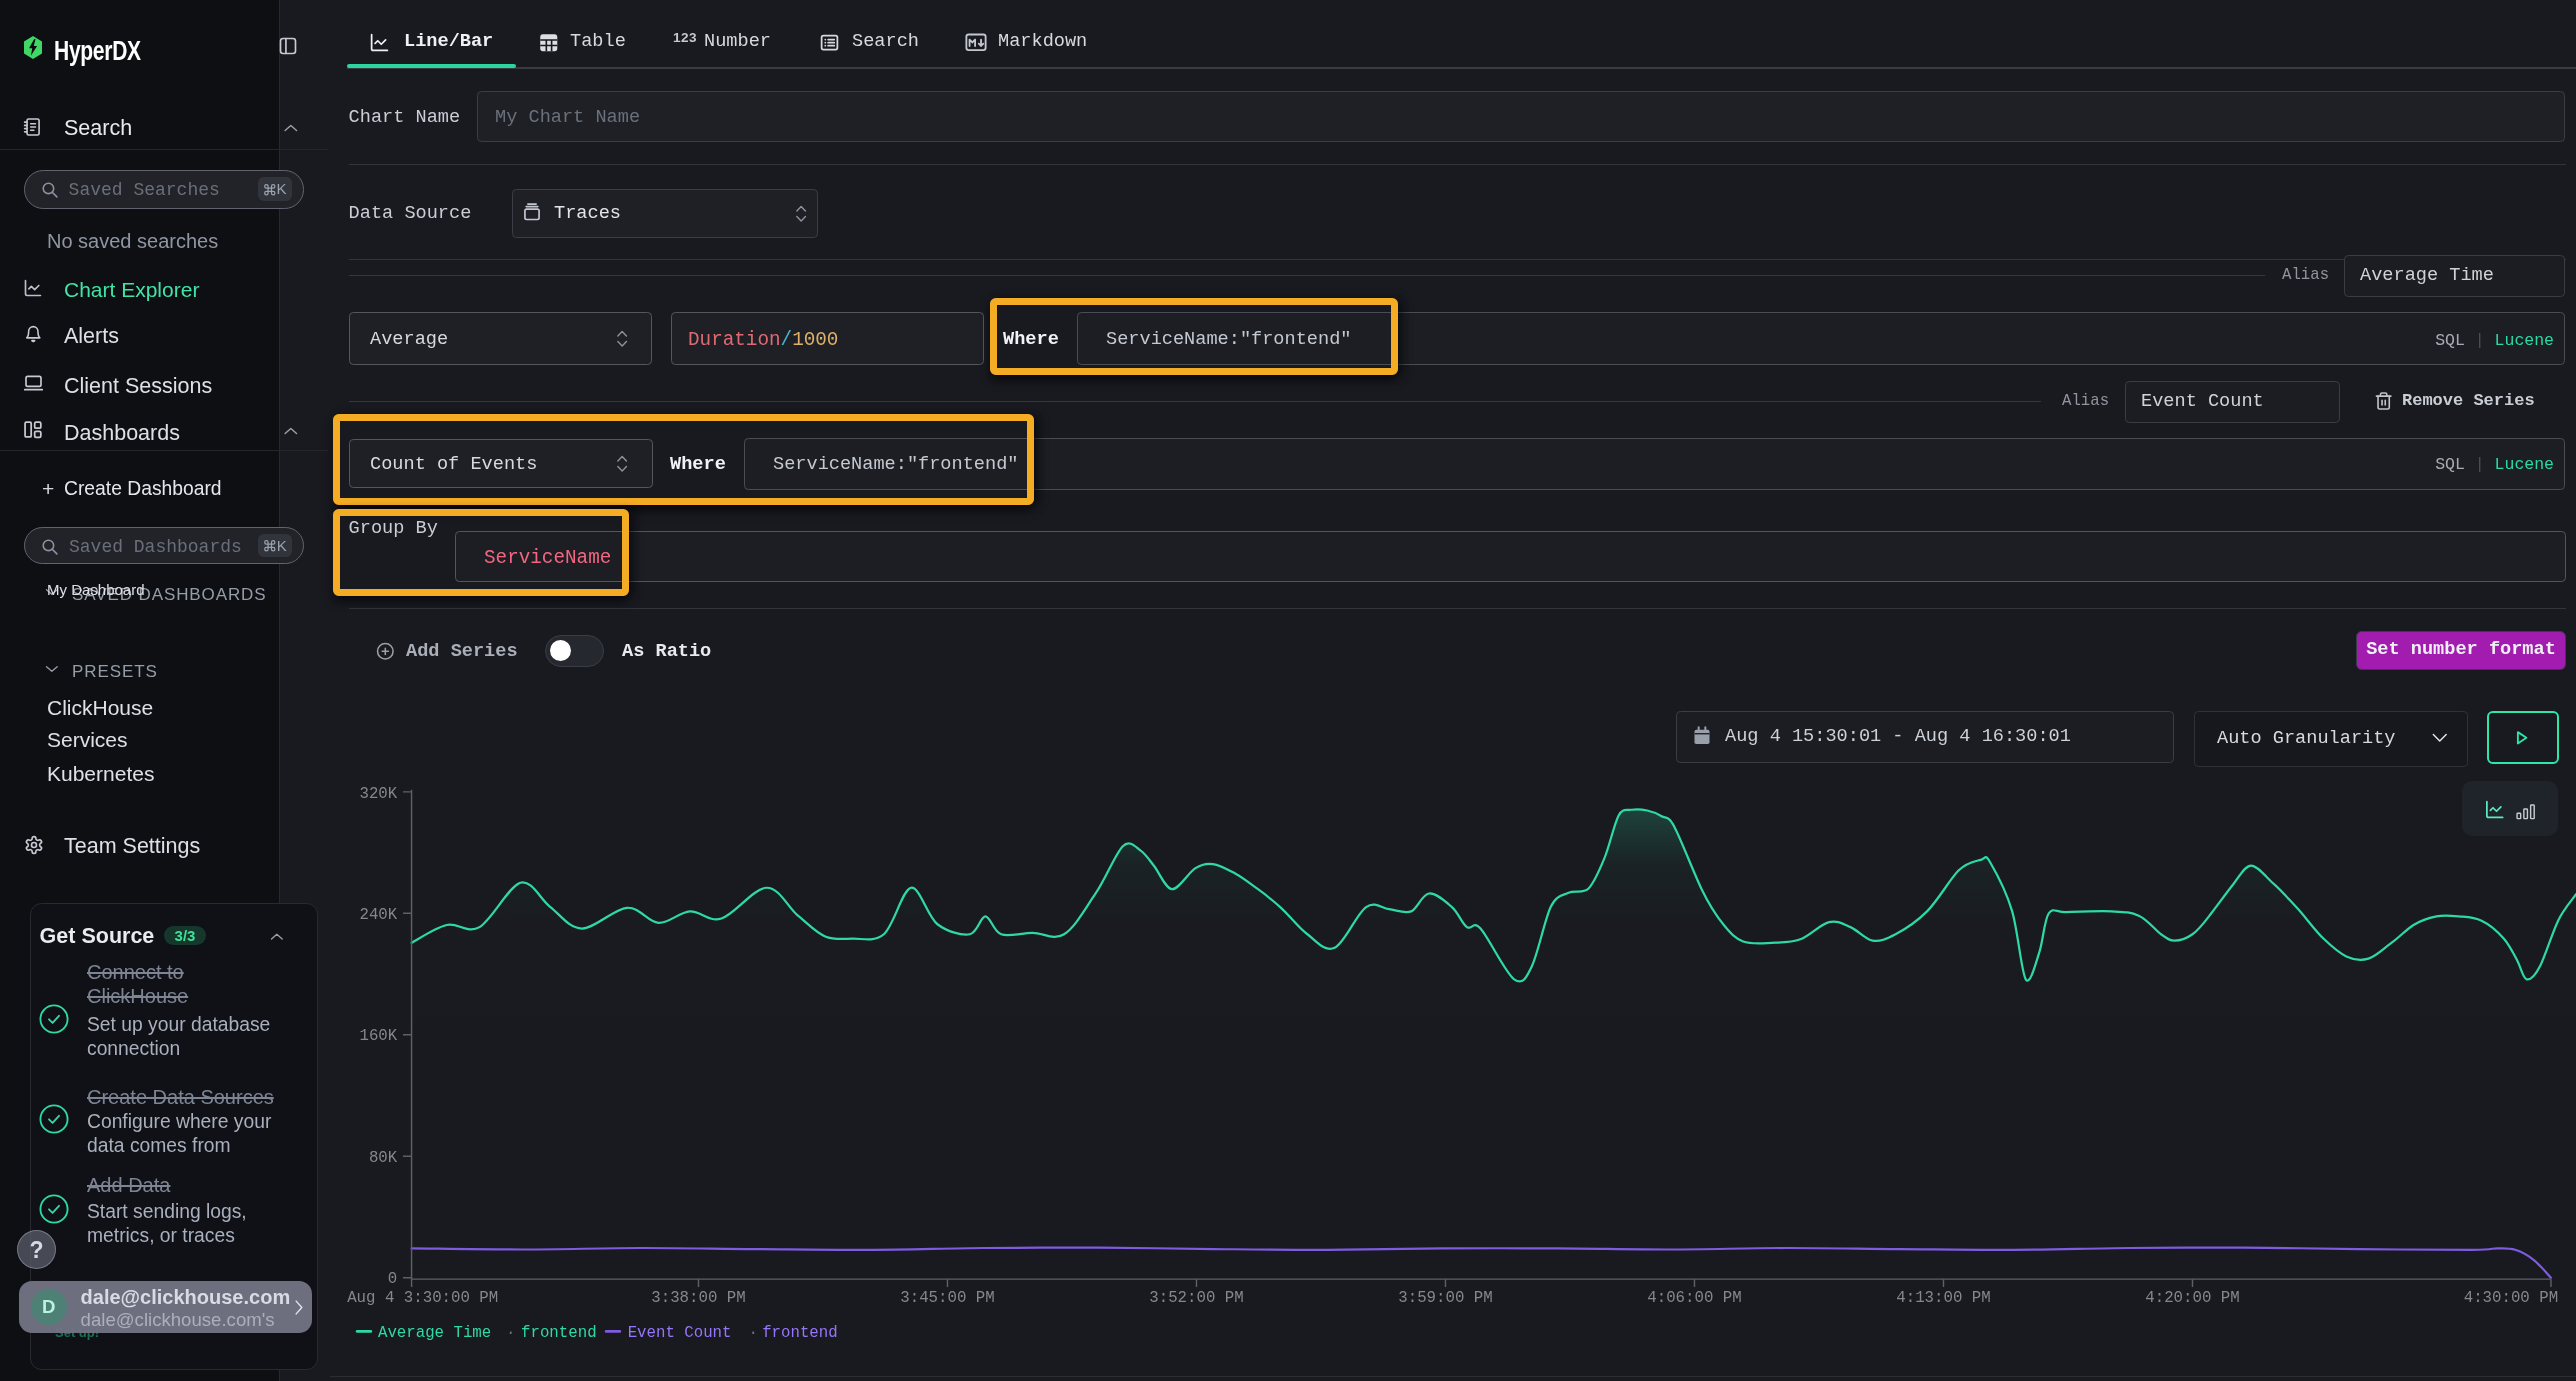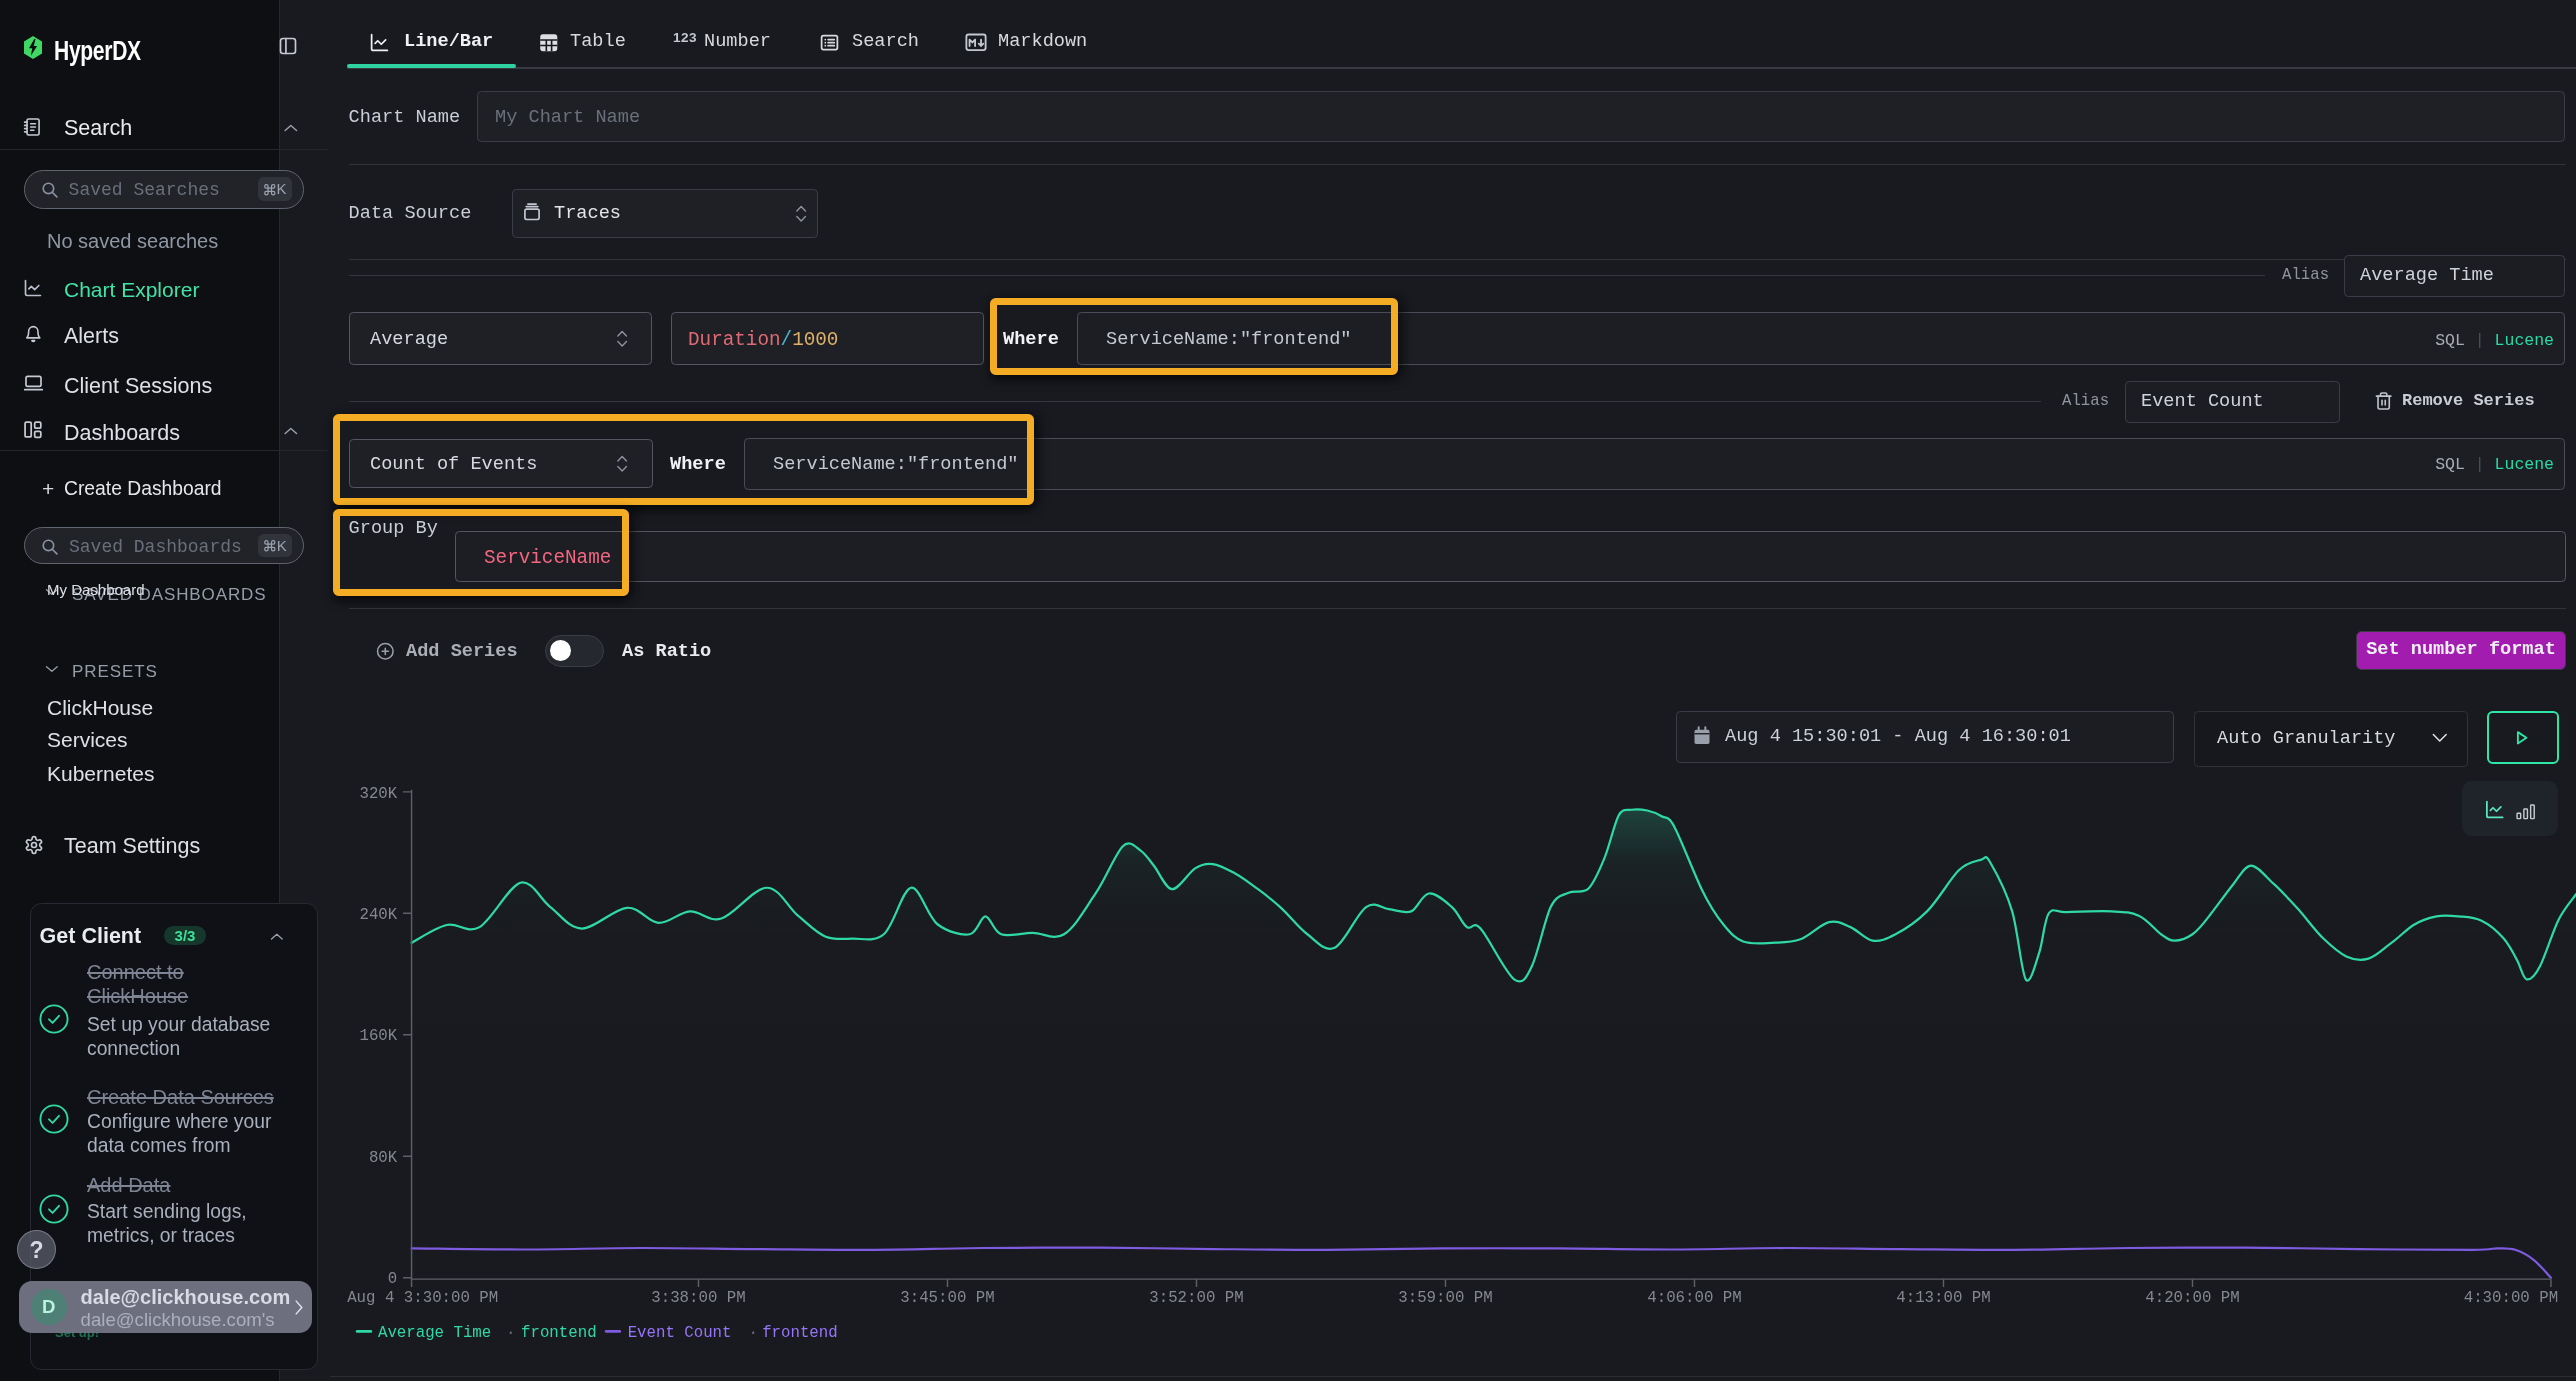--- a/index.html
+++ b/index.html
@@ -120,21 +120,21 @@
     <div class="abs" style="left:47px;top:728px;font-size:21px;color:#dde0e6">Services</div>
     <div class="abs" style="left:47px;top:762px;font-size:21px;color:#dde0e6">Kubernetes</div>
 
     <svg class="ic abs" style="left:23.6px;top:835px" width="20" height="20" viewBox="0 0 24 24" stroke-width="1.9">
         <path d="M12.22 2h-.44a2 2 0 0 0-2 2v.18a2 2 0 0 1-1 1.73l-.43.25a2 2 0 0 1-2 0l-.15-.08a2 2 0 0 0-2.73.73l-.22.38a2 2 0 0 0 .73 2.73l.15.1a2 2 0 0 1 1 1.72v.51a2 2 0 0 1-1 1.74l-.15.09a2 2 0 0 0-.73 2.73l.22.38a2 2 0 0 0 2.73.73l.15-.08a2 2 0 0 1 2 0l.43.25a2 2 0 0 1 1 1.73V20a2 2 0 0 0 2 2h.44a2 2 0 0 0 2-2v-.18a2 2 0 0 1 1-1.73l.43-.25a2 2 0 0 1 2 0l.15.08a2 2 0 0 0 2.73-.73l.22-.39a2 2 0 0 0-.73-2.73l-.15-.08a2 2 0 0 1-1-1.74v-.5a2 2 0 0 1 1-1.74l.15-.09a2 2 0 0 0 .73-2.73l-.22-.38a2 2 0 0 0-2.73-.73l-.15.08a2 2 0 0 1-2 0l-.43-.25a2 2 0 0 1-1-1.73V4a2 2 0 0 0-2-2z"></path>
         <circle cx="12" cy="12" r="3"></circle>
       </svg>
     <div class="abs" style="left:64px;top:834px;font-size:21.5px;color:#dde0e6">Team Settings</div>
 
     <div class="abs" style="left:30px;top:903px;width:288px;height:467px;border:1.4px solid #272a31;border-radius:11.4px;background:#101116">
-      <div class="abs" style="left:8.6px;top:20px;font-size:21.5px;font-weight:bold;color:#e8ebf0">Get Client</div>
+      <div class="abs" style="left:8.6px;top:20px;font-size:21.5px;font-weight:bold;color:#e8ebf0">Get Source</div>
       <div class="abs" style="left:133px;top:22px;width:42px;height:19.3px;background:#16382c;border-radius:10px;text-align:center;line-height:19.3px;font-size:15px;font-weight:bold;color:#3fdf9a">3/3</div>
       <svg class="ic abs" style="left:238px;top:27px;stroke:#9aa1ad" width="15.7" height="10.7" viewBox="0 0 22 16" stroke-width="2.4">
           <path d="M3 12l8-7 8 7"></path>
         </svg>
 
       <svg class="abs" style="left:7.9px;top:100px" width="30" height="30" viewBox="0 0 42 42" fill="none">
           <circle cx="21" cy="21" r="19" stroke="#2fd9a0" stroke-width="2.6"></circle>
           <path d="M14 21.5l5 5 9-10" stroke="#2fd9a0" stroke-width="2.6" stroke-linecap="round" stroke-linejoin="round"></path>
         </svg>
       <div class="abs" style="left:56px;top:56px;font-size:20px;line-height:24px;color:#7d8494;text-decoration:line-through">Connect to<br>ClickHouse</div>

